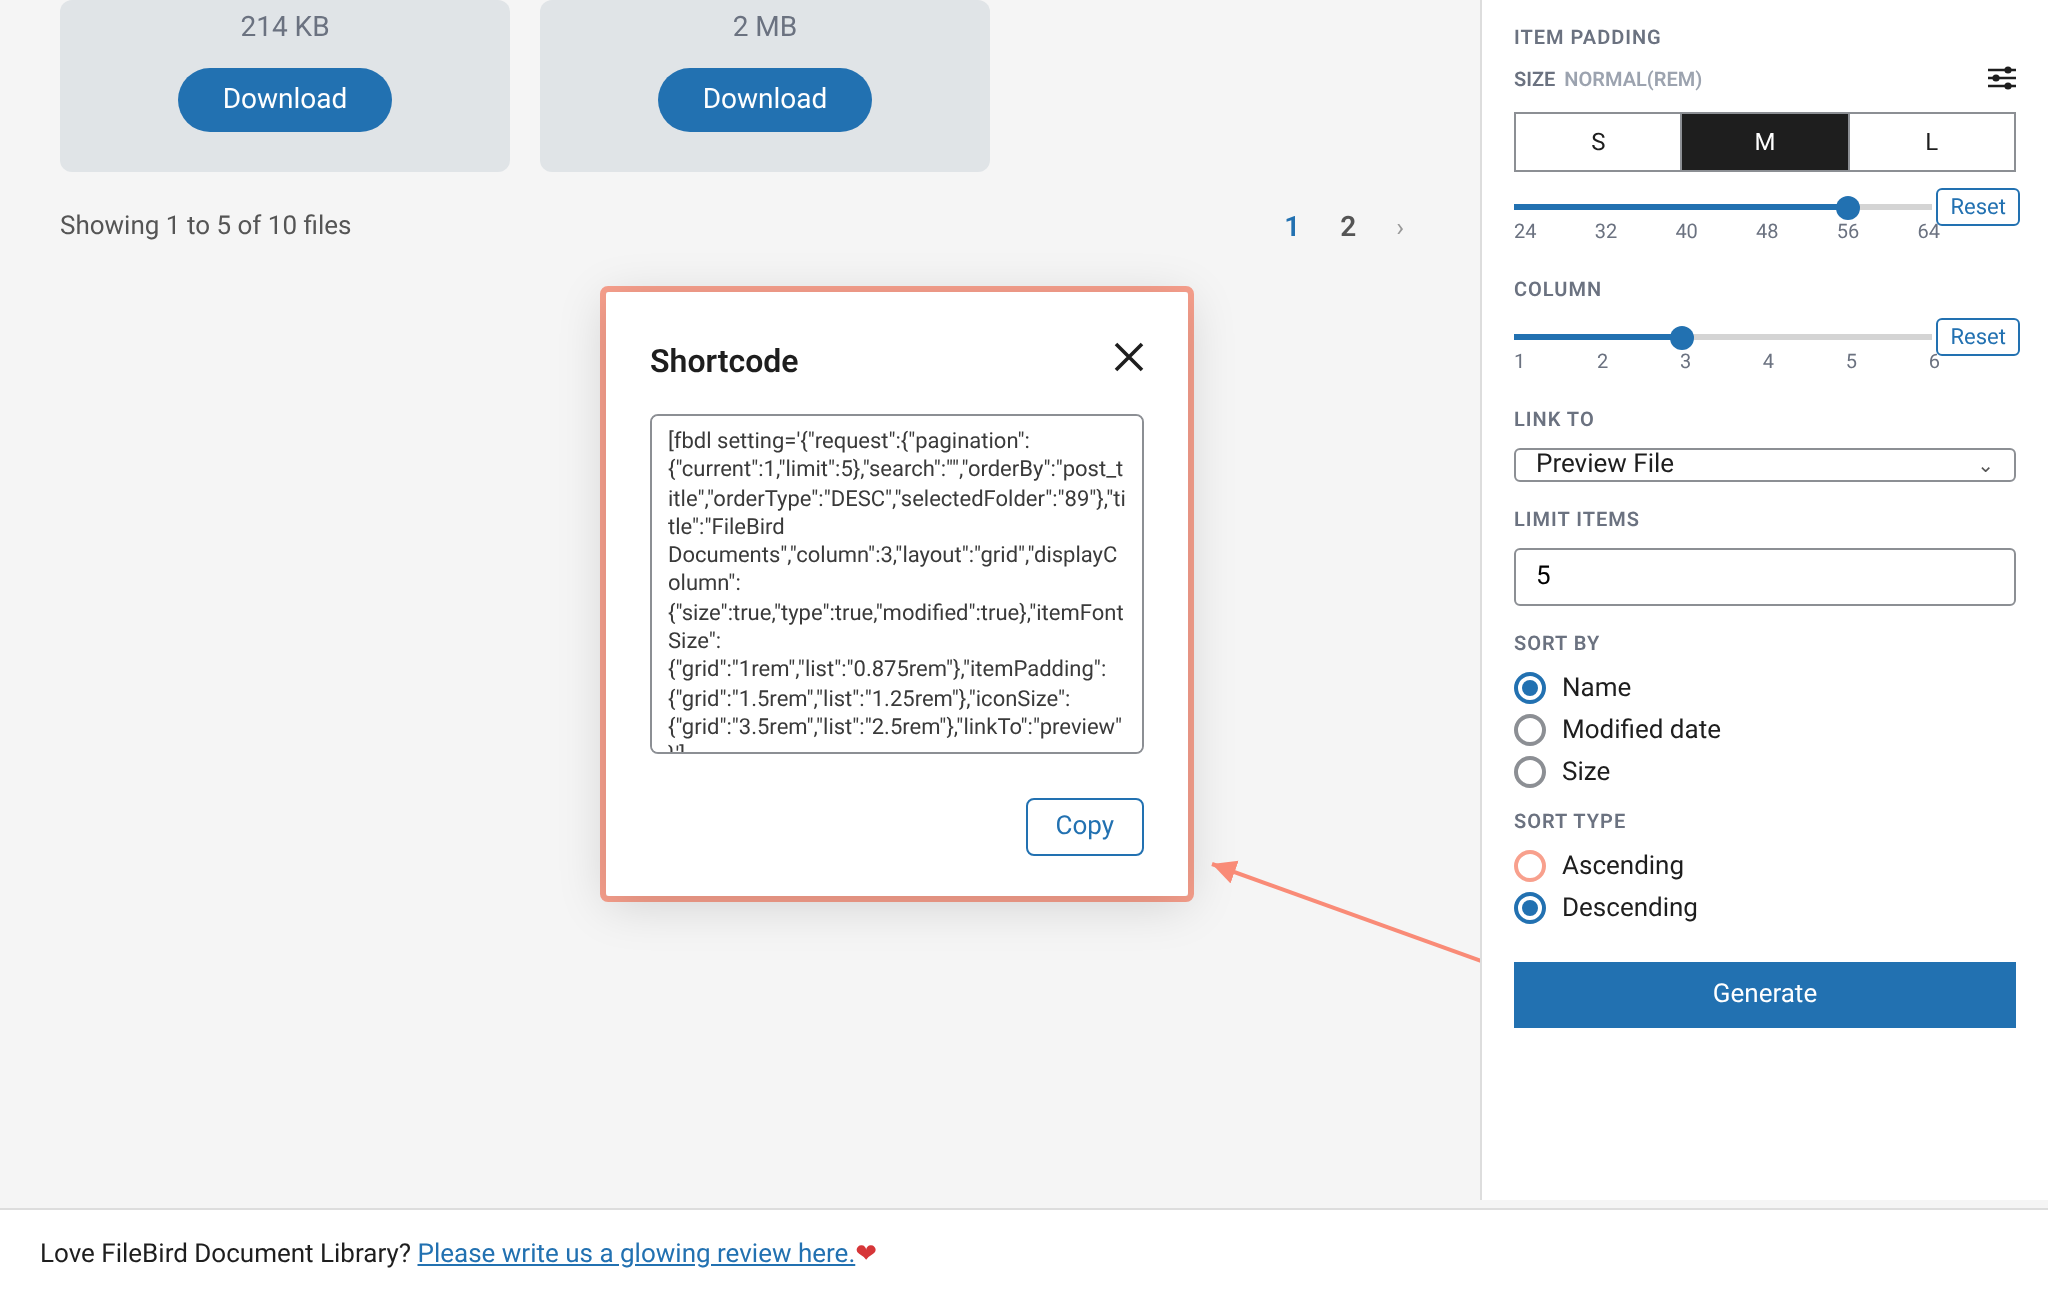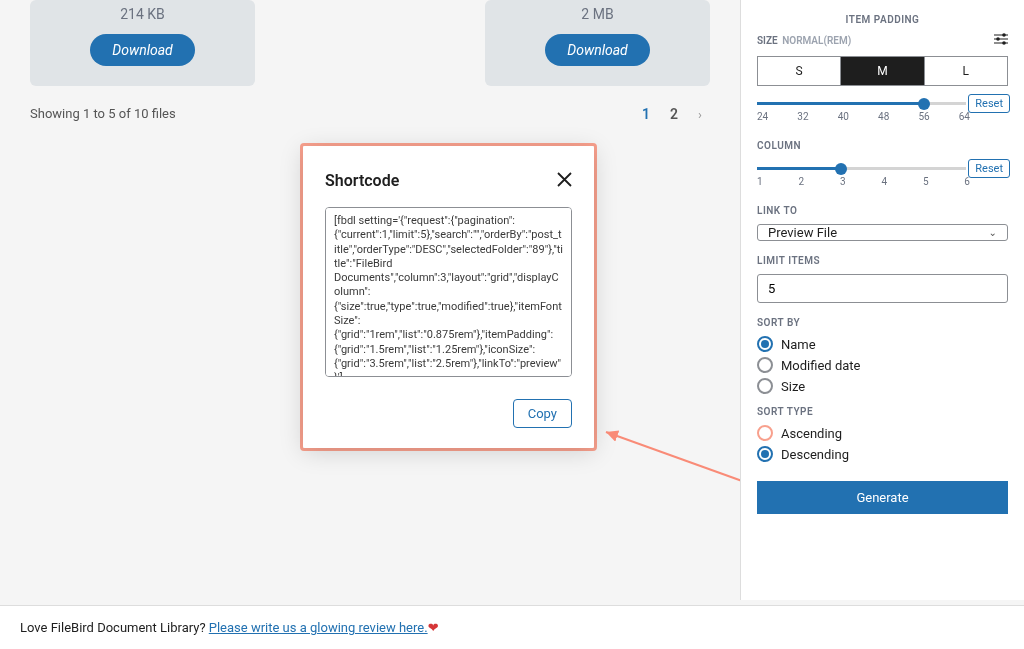--- a/index.html
+++ b/index.html
@@ -1,45 +1,45 @@
 <!DOCTYPE html>
 <html><head>
   <meta charset="utf-8">
   <style>
     * { box-sizing: border-box; margin: 0; padding: 0; font-family: -apple-system, BlinkMacSystemFont, "Segoe UI", Roboto, sans-serif; }
     body { background: #f5f5f5; width: 1024px; height: 649px; overflow: hidden; position: relative; color: #1e1e1e; }
     
     .main-area { position: absolute; left: 0; top: 0; width: 740px; height: 600px; padding: 0 30px; }
     .sidebar { position: absolute; right: 0; top: 0; width: 284px; height: 600px; background: #fff; border-left: 1px solid #ddd; padding: 10px 16px; font-size: 12px; }
     
-    .file-cards { display: flex; gap: 15px; justify-content: space-between; }
+    .file-cards { display: flex; gap: 15px; }
     .file-card { background: #e0e4e7; border-radius: 6px; width: 225px; padding: 0 0 20px 0; text-align: center; }
     .file-size { color: #6b7280; font-size: 14px; padding: 6px 0 12px 0; }
-    .download-btn { background: #2271b1; color: #fff; border: none; border-radius: 18px; padding: 8px 22px; font-size: 14px; cursor: pointer; font-style: italic; }
+    .download-btn { background: #2271b1; color: #fff; border: none; border-radius: 18px; padding: 8px 22px; font-size: 14px; cursor: pointer; }
     
     .pagination-row { display: flex; justify-content: space-between; align-items: flex-start; margin-top: 20px; color: #555; font-size: 13px; }
     .pagination { display: flex; gap: 20px; align-items: center; padding-right: 8px; }
     .page-num { font-size: 14px; font-weight: 600; cursor: pointer; }
     .page-active { color: #2271b1; }
     .page-chevron { color: #999; cursor: pointer; }
     
     
     .modal-wrap { position: absolute; left: 300px; top: 143px; width: 297px; border: 3px solid #f8a08d; border-radius: 4px; }
     .modal { background: #fff; border-radius: 2px; padding: 24px 22px 20px 22px; box-shadow: 0 4px 25px rgba(0,0,0,0.15); }
     .modal-header { display: flex; justify-content: space-between; align-items: center; margin-bottom: 16px; }
     .modal-title { font-size: 16px; font-weight: 600; }
     .modal-close { cursor: pointer; font-size: 18px; }
     .shortcode-text { width: 100%; height: 170px; border: 1px solid #8c8f94; border-radius: 4px; padding: 6px 8px; font-size: 11px; color: #3a3a3a; resize: none; font-family: inherit; line-height: 1.3; }
     .copy-btn { float: right; margin-top: 18px; border: 1px solid #2271b1; color: #2271b1; background: #fff; padding: 6px 14px; border-radius: 4px; font-size: 13px; cursor: pointer; }
     
     .arrow-line { position: absolute; left: 596px; top: 426px; width: 240px; height: 100px; pointer-events: none; }
     
     
     .section-label { text-transform: uppercase; font-size: 10px; letter-spacing: 0.5px; color: #6b7280; font-weight: 600; margin: 12px 0 8px 0; }
-    .section-label.first { margin-top: 4px; text-align: center; }
+    .section-label.first { margin-top: 4px; }
     .size-row { display: flex; justify-content: space-between; align-items: center; margin-bottom: 8px; }
     .size-label-group { font-size: 10px; color: #6b7280; font-weight: 600; }
     .size-val { color: #9ca3af; margin-left: 2px; }
     .settings-icon { cursor: pointer; }
     
     .seg-control { display: flex; border: 1px solid #8c8f94; }
     .seg-btn { flex: 1; text-align: center; padding: 7px 0; font-size: 12px; cursor: pointer; background: #fff; }
     .seg-btn.active { background: #1e1e1e; color: #fff; }
     .seg-btn:not(:last-child) { border-right: 1px solid #8c8f94; }
     

